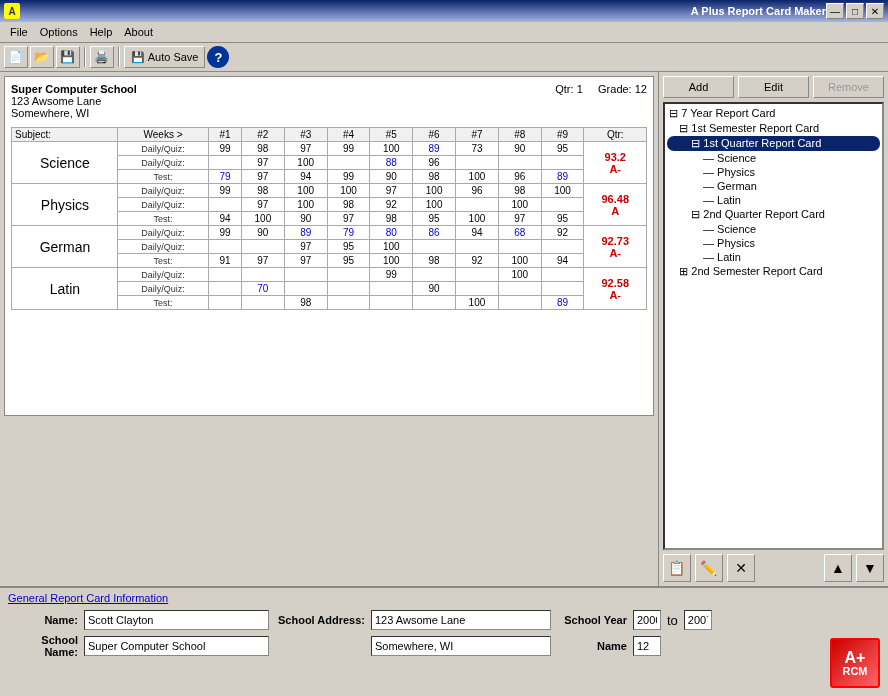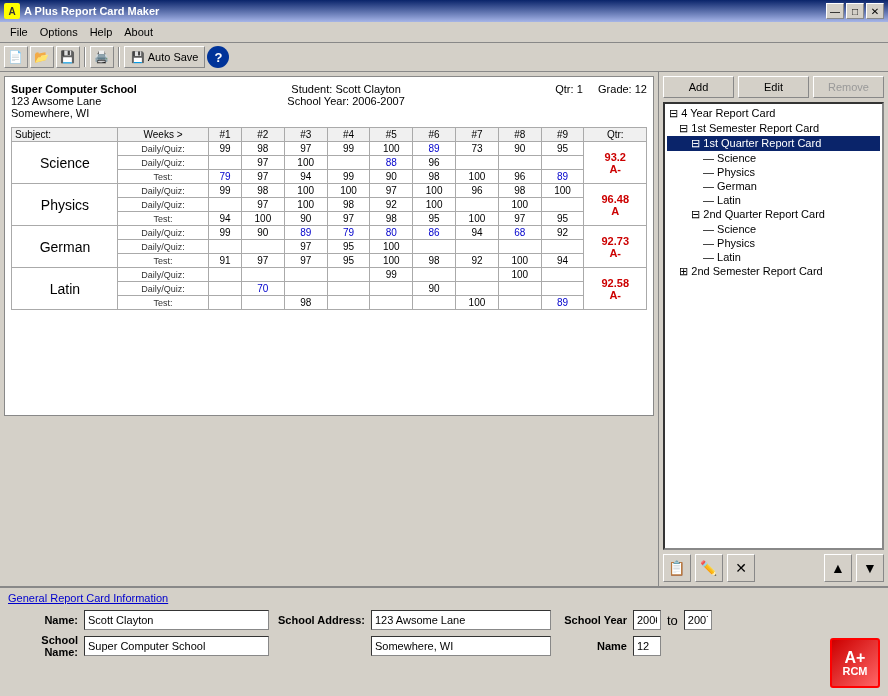--- a/index.html
+++ b/index.html
@@ -9,21 +9,21 @@
     .title-bar {
       background: linear-gradient(to bottom, #0a246a, #a6b5e8);
       color: white;
       display: flex;
       align-items: center;
       padding: 2px 4px;
       height: 22px;
       user-select: none;
     }
     .title-bar-icon { width: 16px; height: 16px; margin-right: 4px; background: #ff0; border-radius: 2px; display:flex; align-items:center; justify-content:center; font-size:10px; font-weight:bold; color:#333; }
-    .title-bar-text { flex: 1; font-size: 11px; font-weight: bold; }
+    .title-bar-text { flex: 1; font-size: 11px; font-weight: bold; text-align: right; }
     .title-bar-buttons { display: flex; gap: 2px; }
     .title-btn {
       width: 18px; height: 16px; background: #d4d0c8;
       border: 1px solid #888; border-top-color: #fff; border-left-color: #fff;
       display: flex; align-items: center; justify-content: center;
       font-size: 10px; cursor: pointer; color: #000;
     }
 
     
     .menu-bar {
@@ -143,21 +143,21 @@
       padding: 2px;
     }
     .tree-item {
       padding: 1px 2px;
       cursor: pointer;
       white-space: nowrap;
       display: flex;
       align-items: center;
       gap: 2px;
     }
-    .tree-item.selected { background: #0a246a; color: white; }
+    .tree-item.selected { background: #0a246a; color: white; border-radius: 7px; }
     .tree-indent-1 { padding-left: 12px; }
     .tree-indent-2 { padding-left: 24px; }
     .tree-indent-3 { padding-left: 36px; }
 
     .right-bottom-btns {
       display: flex;
       padding: 4px;
       justify-content: space-between;
     }
     .right-bottom-left { display: flex; gap: 4px; }
@@ -252,30 +252,20 @@
 <div class="main-content">
 
   <div class="left-panel">
     <div class="report-card">
 
       <div class="rc-header">
         <div>
           <div class="rc-school">Super Computer School</div>
           <div>123 Awsome Lane</div>
           <div>Somewhere, WI</div>
-        </div>
-        <div style="text-align:center;">
-          <div>
-            <span>Student:</span>
-            <span>Scott Clayton</span>
-          </div>
-          <div>
-            <span>School Year:</span>
-            <span>2006-2007</span>
-          </div>
         </div>
         <div>
           <div>
             <span>Qtr:</span>
             <span>1</span>
             &nbsp;&nbsp;&nbsp;
             <span>Grade:</span>
             <span>12</span>
           </div>
         </div>
@@ -456,21 +446,21 @@
     </div>
   </div>
 
   <div class="right-panel">
     <div class="right-top-btns">
       <button class="rc-action-btn">Add</button>
       <button class="rc-action-btn">Edit</button>
       <button class="rc-action-btn" disabled="">Remove</button>
     </div>
     <div class="tree-view" id="tree-container">
-    <div class="tree-item ">⊟ 4 Year Report Card</div>
+    <div class="tree-item ">⊟ 7 Year Report Card</div>
         <div class="tree-item tree-indent-1">⊟ 1st Semester Report Card</div>
         <div class="tree-item tree-indent-2 selected">⊟ 1st Quarter Report Card</div>
         <div class="tree-item tree-indent-3">— Science</div>
         <div class="tree-item tree-indent-3">— Physics</div>
         <div class="tree-item tree-indent-3">— German</div>
         <div class="tree-item tree-indent-3">— Latin</div>
         <div class="tree-item tree-indent-2">⊟ 2nd Quarter Report Card</div>
         <div class="tree-item tree-indent-3">— Science</div>
         <div class="tree-item tree-indent-3">— Physics</div>
         <div class="tree-item tree-indent-3">— Latin</div>

